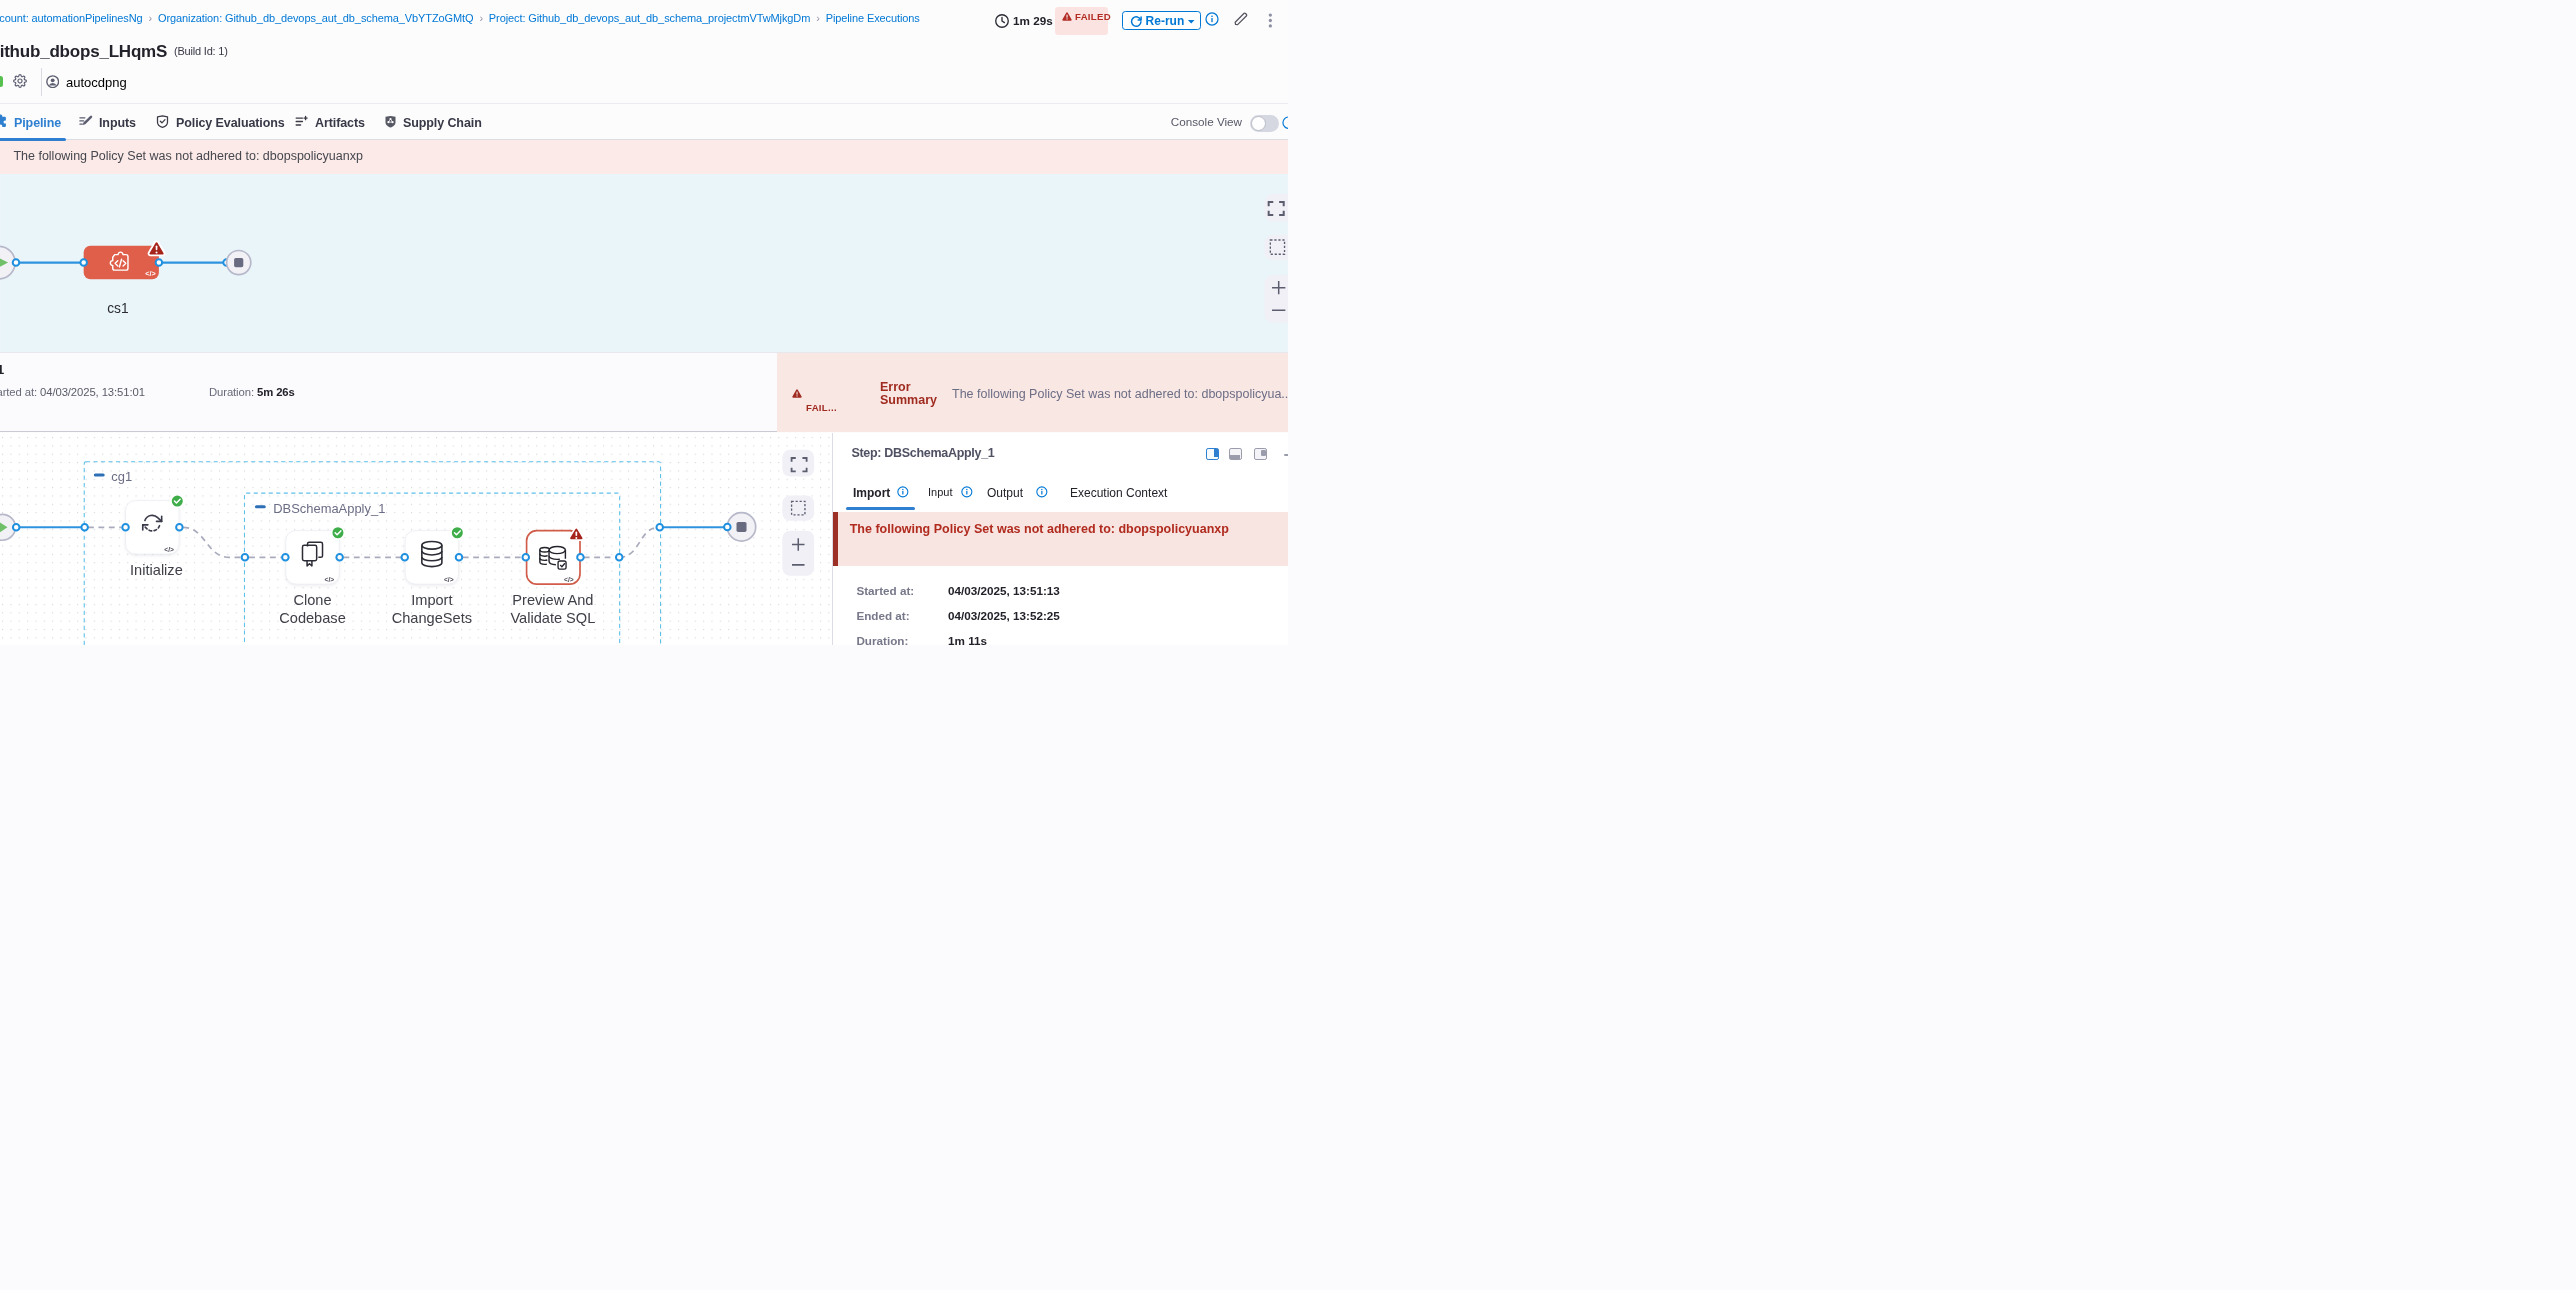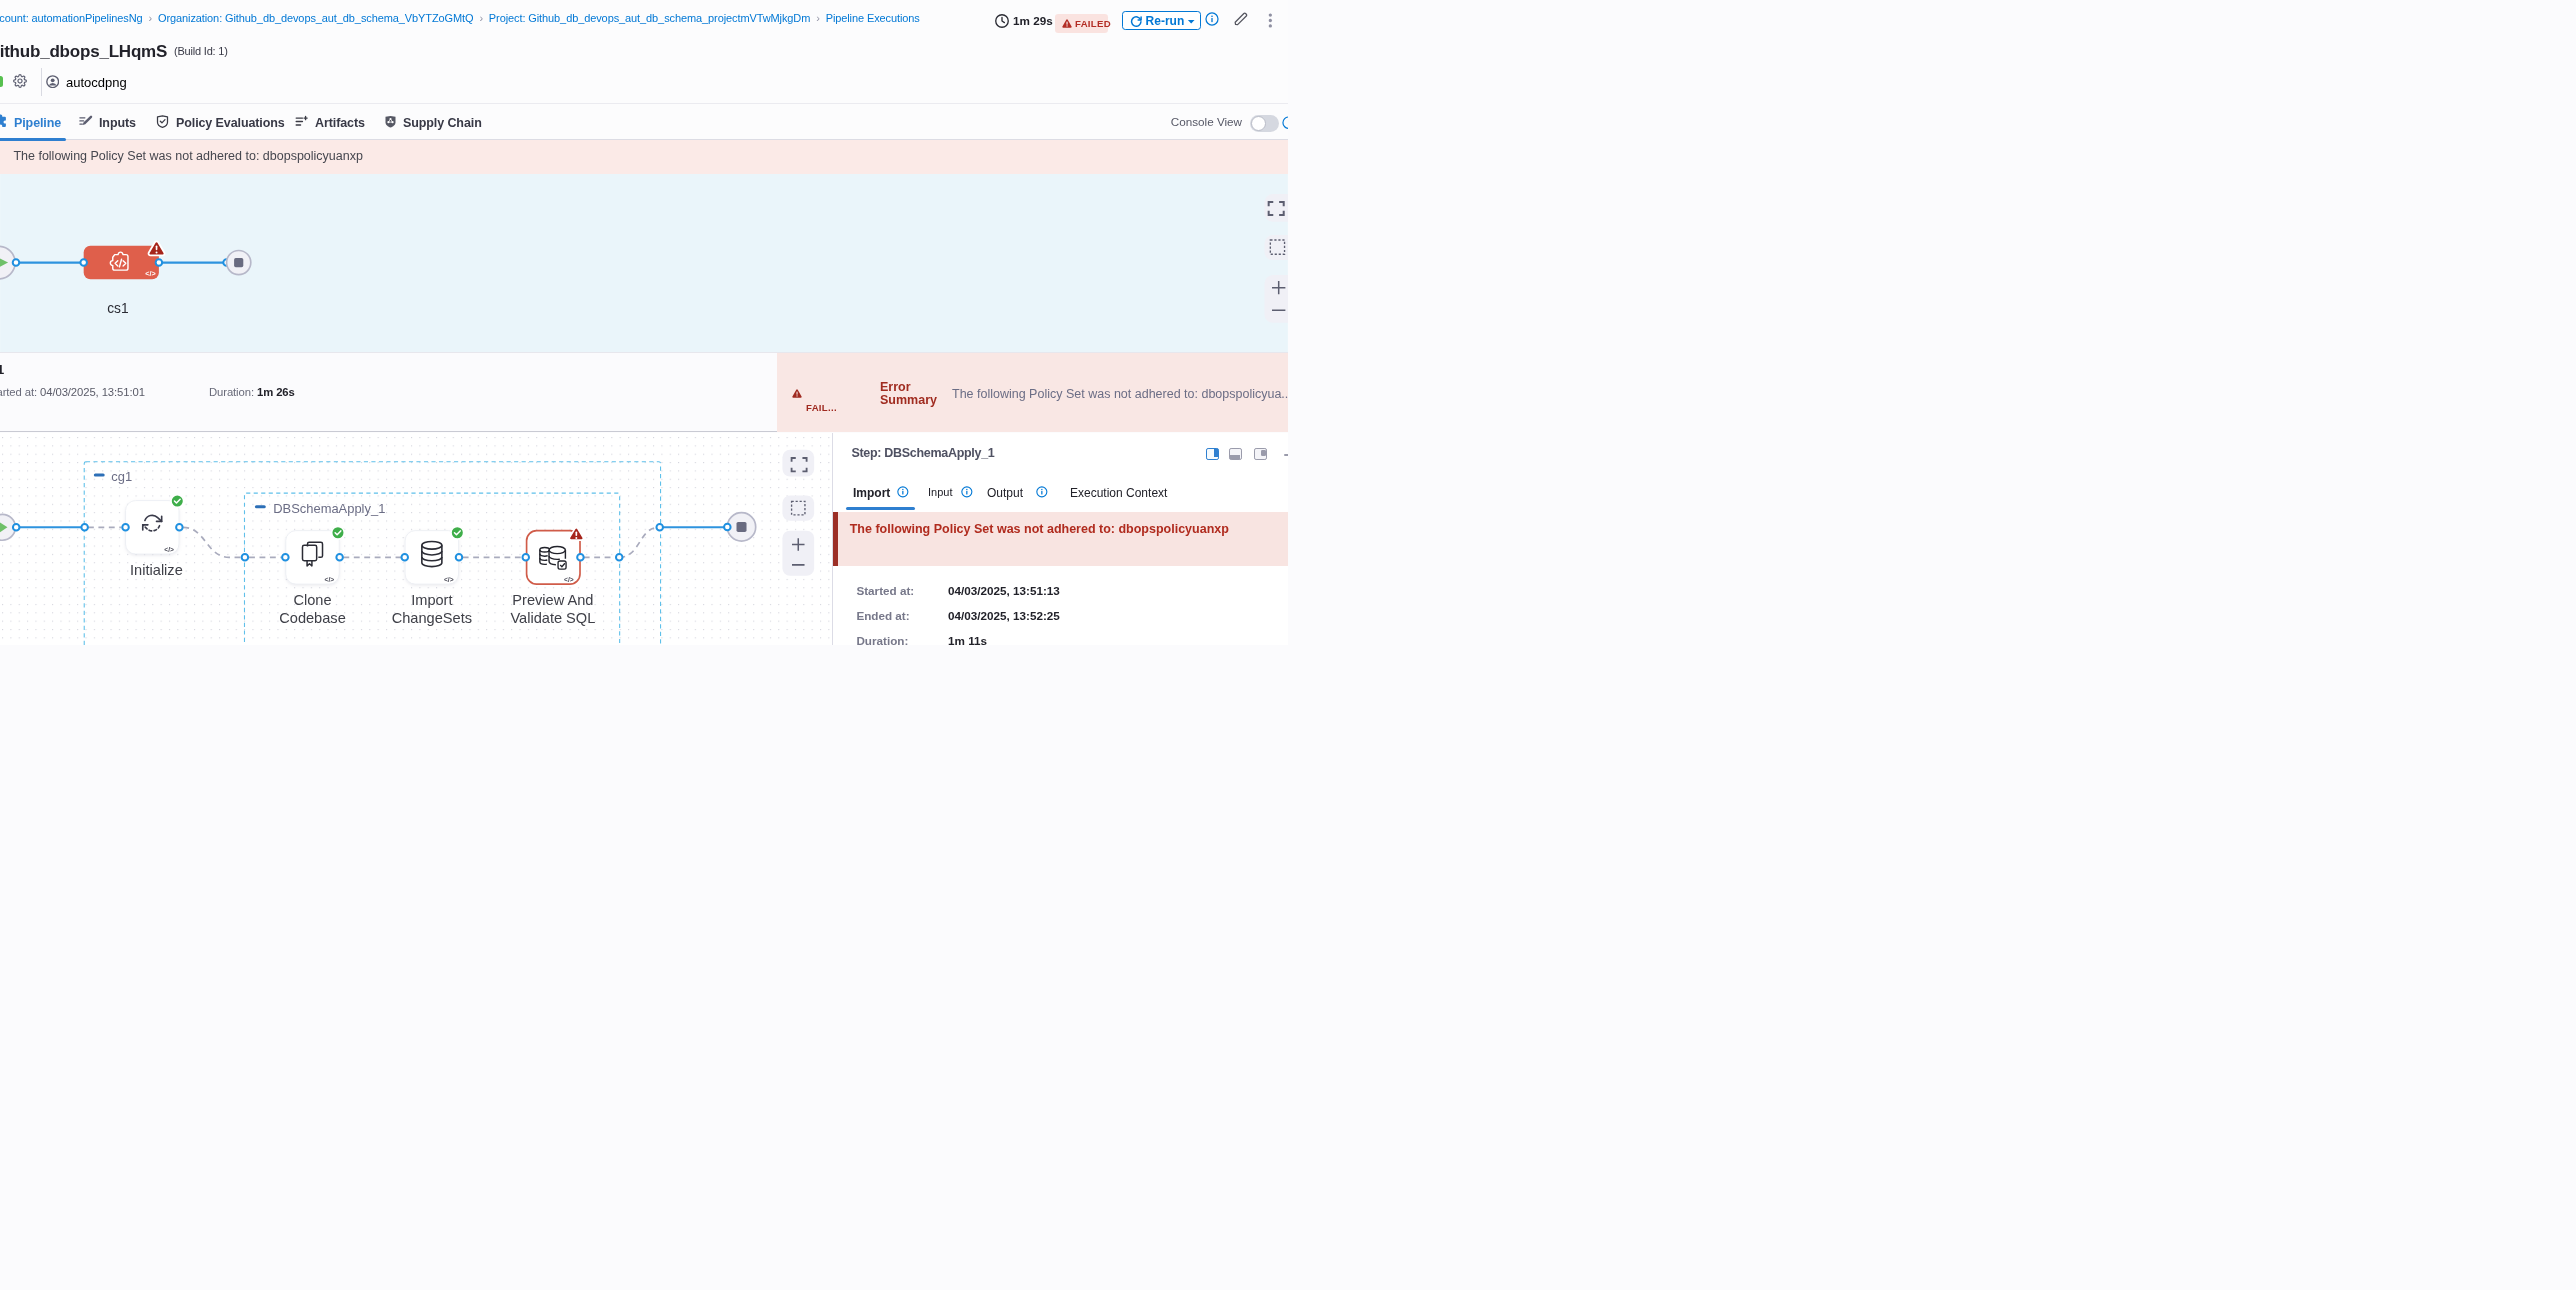--- a/index.html
+++ b/index.html
@@ -41,21 +41,21 @@
 <div class="abs" id="crumbs" style="left:-13.4px">Account: automationPipelinesNg<span class="sep">›</span>Organization: Github_db_devops_aut_db_schema_VbYTZoGMtQ<span class="sep">›</span>Project: Github_db_devops_aut_db_schema_projectmVTwMjkgDm<span class="sep">›</span>Pipeline Executions</div>
 
 <div class="abs" id="title">Github_dbops_LHqmS</div>
 <div class="abs" id="buildid">(Build Id: 1)</div>
 
 <svg class="abs" style="left:994px;top:12.5px" width="16" height="16" viewBox="0 0 24 24" fill="none">
   <circle cx="12" cy="12" r="9.4" stroke="#2a2b33" stroke-width="2"></circle>
   <path d="M12 6.6V12l3.6 2.4" stroke="#2a2b33" stroke-width="2" stroke-linecap="round"></path>
 </svg>
 <div class="txt" style="left:1013px;top:13.8px;font-size:11.7px;font-weight:bold;color:#22222a">1m 29s</div>
-<div class="abs" style="left:1055px;top:14px;width:53px;height:19px;background:#fae3e0;border-radius:3.3px;padding-left:14px;">
+<div class="abs" style="left:1055px;top:7px;width:53px;height:28px;background:#fae3e0;border-radius:3.3px;padding-left:14px;">
   <svg class="abs" style="left:6.7px;top:5px" width="10" height="9.2" viewBox="0 0 12 11">
     <path d="M5.1 0.9 L0.5 9 a1 1 0 0 0 0.87 1.5 h9.26 a1 1 0 0 0 0.87-1.5 L6.9 0.9 a1.05 1.05 0 0 0-1.8 0z" fill="#b32d25"></path>
     <rect x="5.4" y="3.2" width="1.3" height="3.6" fill="#fff"></rect>
         <rect x="5.4" y="7.6" width="1.3" height="1.4" fill="#fff"></rect>
   </svg>
   <div class="txt" style="left:20px;top:4.2px;font-size:9.6px;font-weight:bold;color:#b32d25;letter-spacing:0.3px">FAILED</div>
 </div>
 <div class="abs" style="left:1122px;top:11px;width:79px;height:19px;border:1.3px solid #0278d5;border-radius:3.3px;background:#fff;">
   <svg class="abs" style="left:6.7px;top:2.5px" width="12.5" height="12.5" viewBox="0 0 16 16" fill="none">
     <path d="M13.6 6.2 A6 6 0 1 0 14 8.6" stroke="#0278d5" stroke-width="1.9" stroke-linecap="round"></path>
@@ -171,21 +171,21 @@
     <g stroke="#5c5e70" stroke-width="1.8" fill="none">
       <path d="M1530 128 v16 M1522 136 h16 M1522 163 h16"></path>
     </g>
   </g>
 </svg>
 
 <div class="abs" id="midrow">
   <div id="midpink"></div>
   <div class="txt" style="left:-3.3px;top:9.2px;font-size:13.4px;font-weight:bold;color:#22222a">1</div>
   <div class="txt" style="left:-14px;top:33px;font-size:11.3px;letter-spacing:-0.1px;color:#686a79">Started at: <span style="color:#5a5b68">04/03/2025, 13:51:01</span></div>
-  <div class="txt" style="left:209px;top:33px;font-size:11.3px;letter-spacing:-0.1px;color:#686a79">Duration: <span style="font-weight:bold;color:#22222a">1m 26s</span></div>
+  <div class="txt" style="left:209px;top:33px;font-size:11.3px;letter-spacing:-0.1px;color:#686a79">Duration: <span style="font-weight:bold;color:#22222a">5m 26s</span></div>
   <svg class="abs" style="left:792px;top:36px" width="10" height="9.2" viewBox="0 0 12 11">
     <path d="M5.1 0.9 L0.5 9 a1 1 0 0 0 0.87 1.5 h9.26 a1 1 0 0 0 0.87-1.5 L6.9 0.9 a1.05 1.05 0 0 0-1.8 0z" fill="#9f2a20"></path>
     <rect x="5.4" y="3.2" width="1.3" height="3.6" fill="#f9e7e4"></rect>
         <rect x="5.4" y="7.6" width="1.3" height="1.4" fill="#f9e7e4"></rect>
   </svg>
   <div class="txt" style="left:806px;top:49px;font-size:9.6px;font-weight:bold;color:#9f2a20;letter-spacing:0.3px">FAIL...</div>
   <div class="txt" style="left:880px;top:28px;font-size:12.5px;font-weight:bold;color:#a02c20;line-height:12.5px">Error<br>Summary</div>
   <div class="txt" style="left:952px;top:34px;font-size:12.5px;color:#6b6d85">The following Policy Set was not adhered to: dbopspolicyua...</div>
 </div>
 

